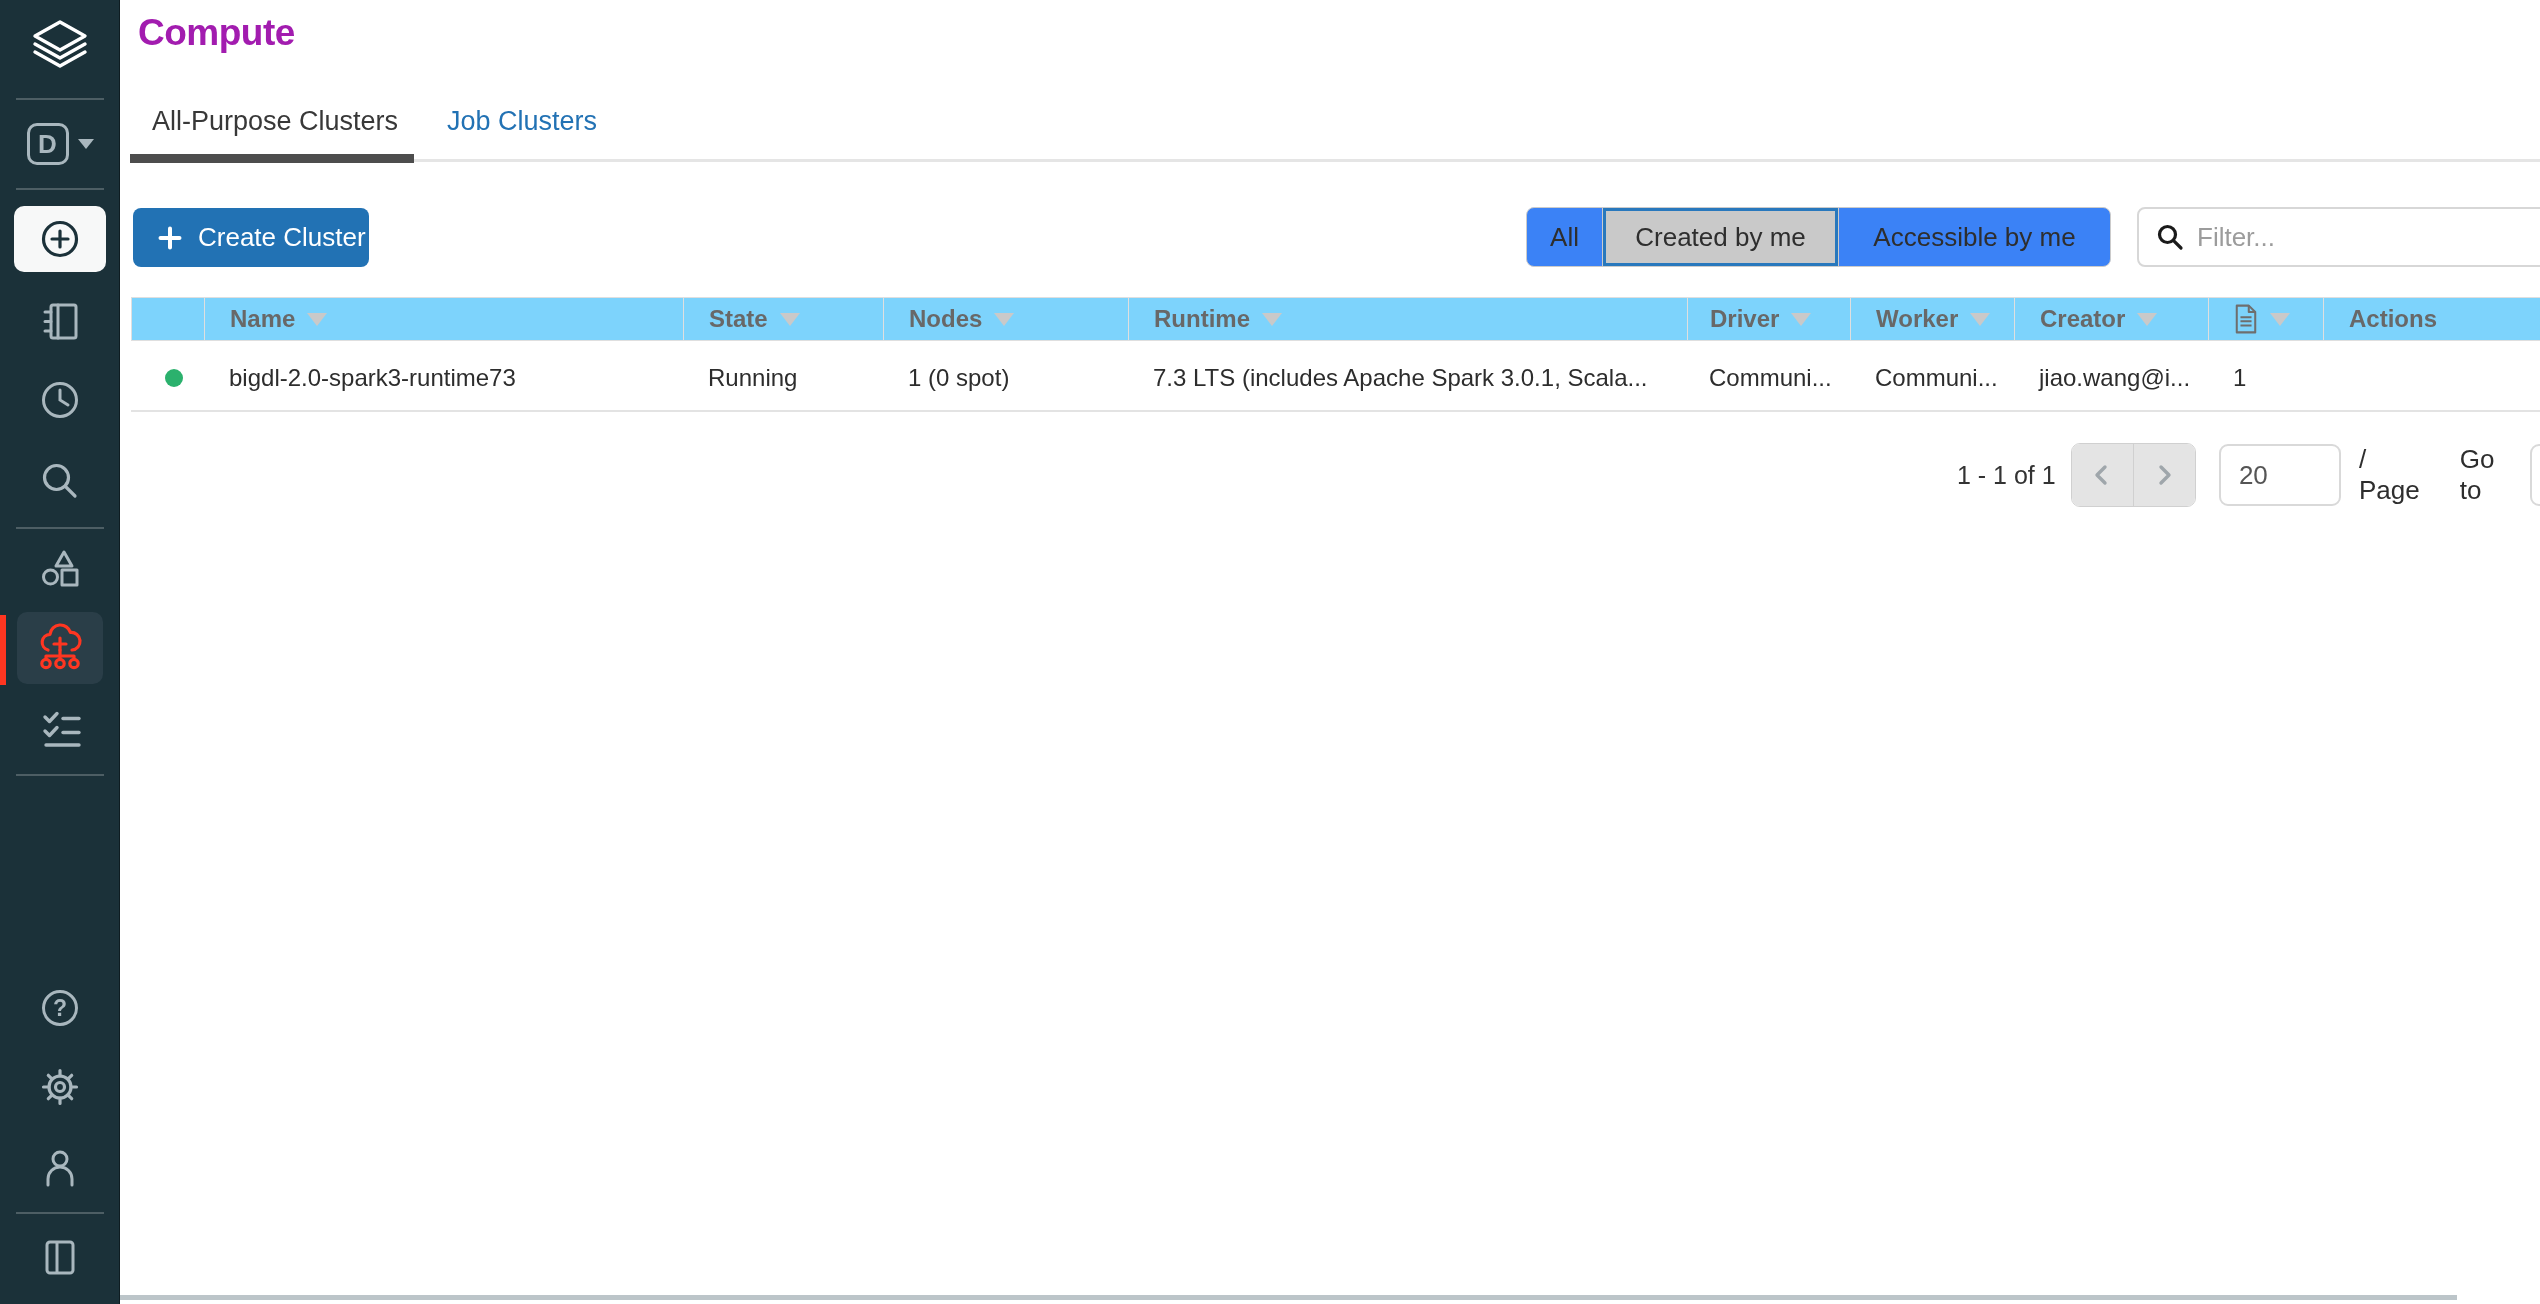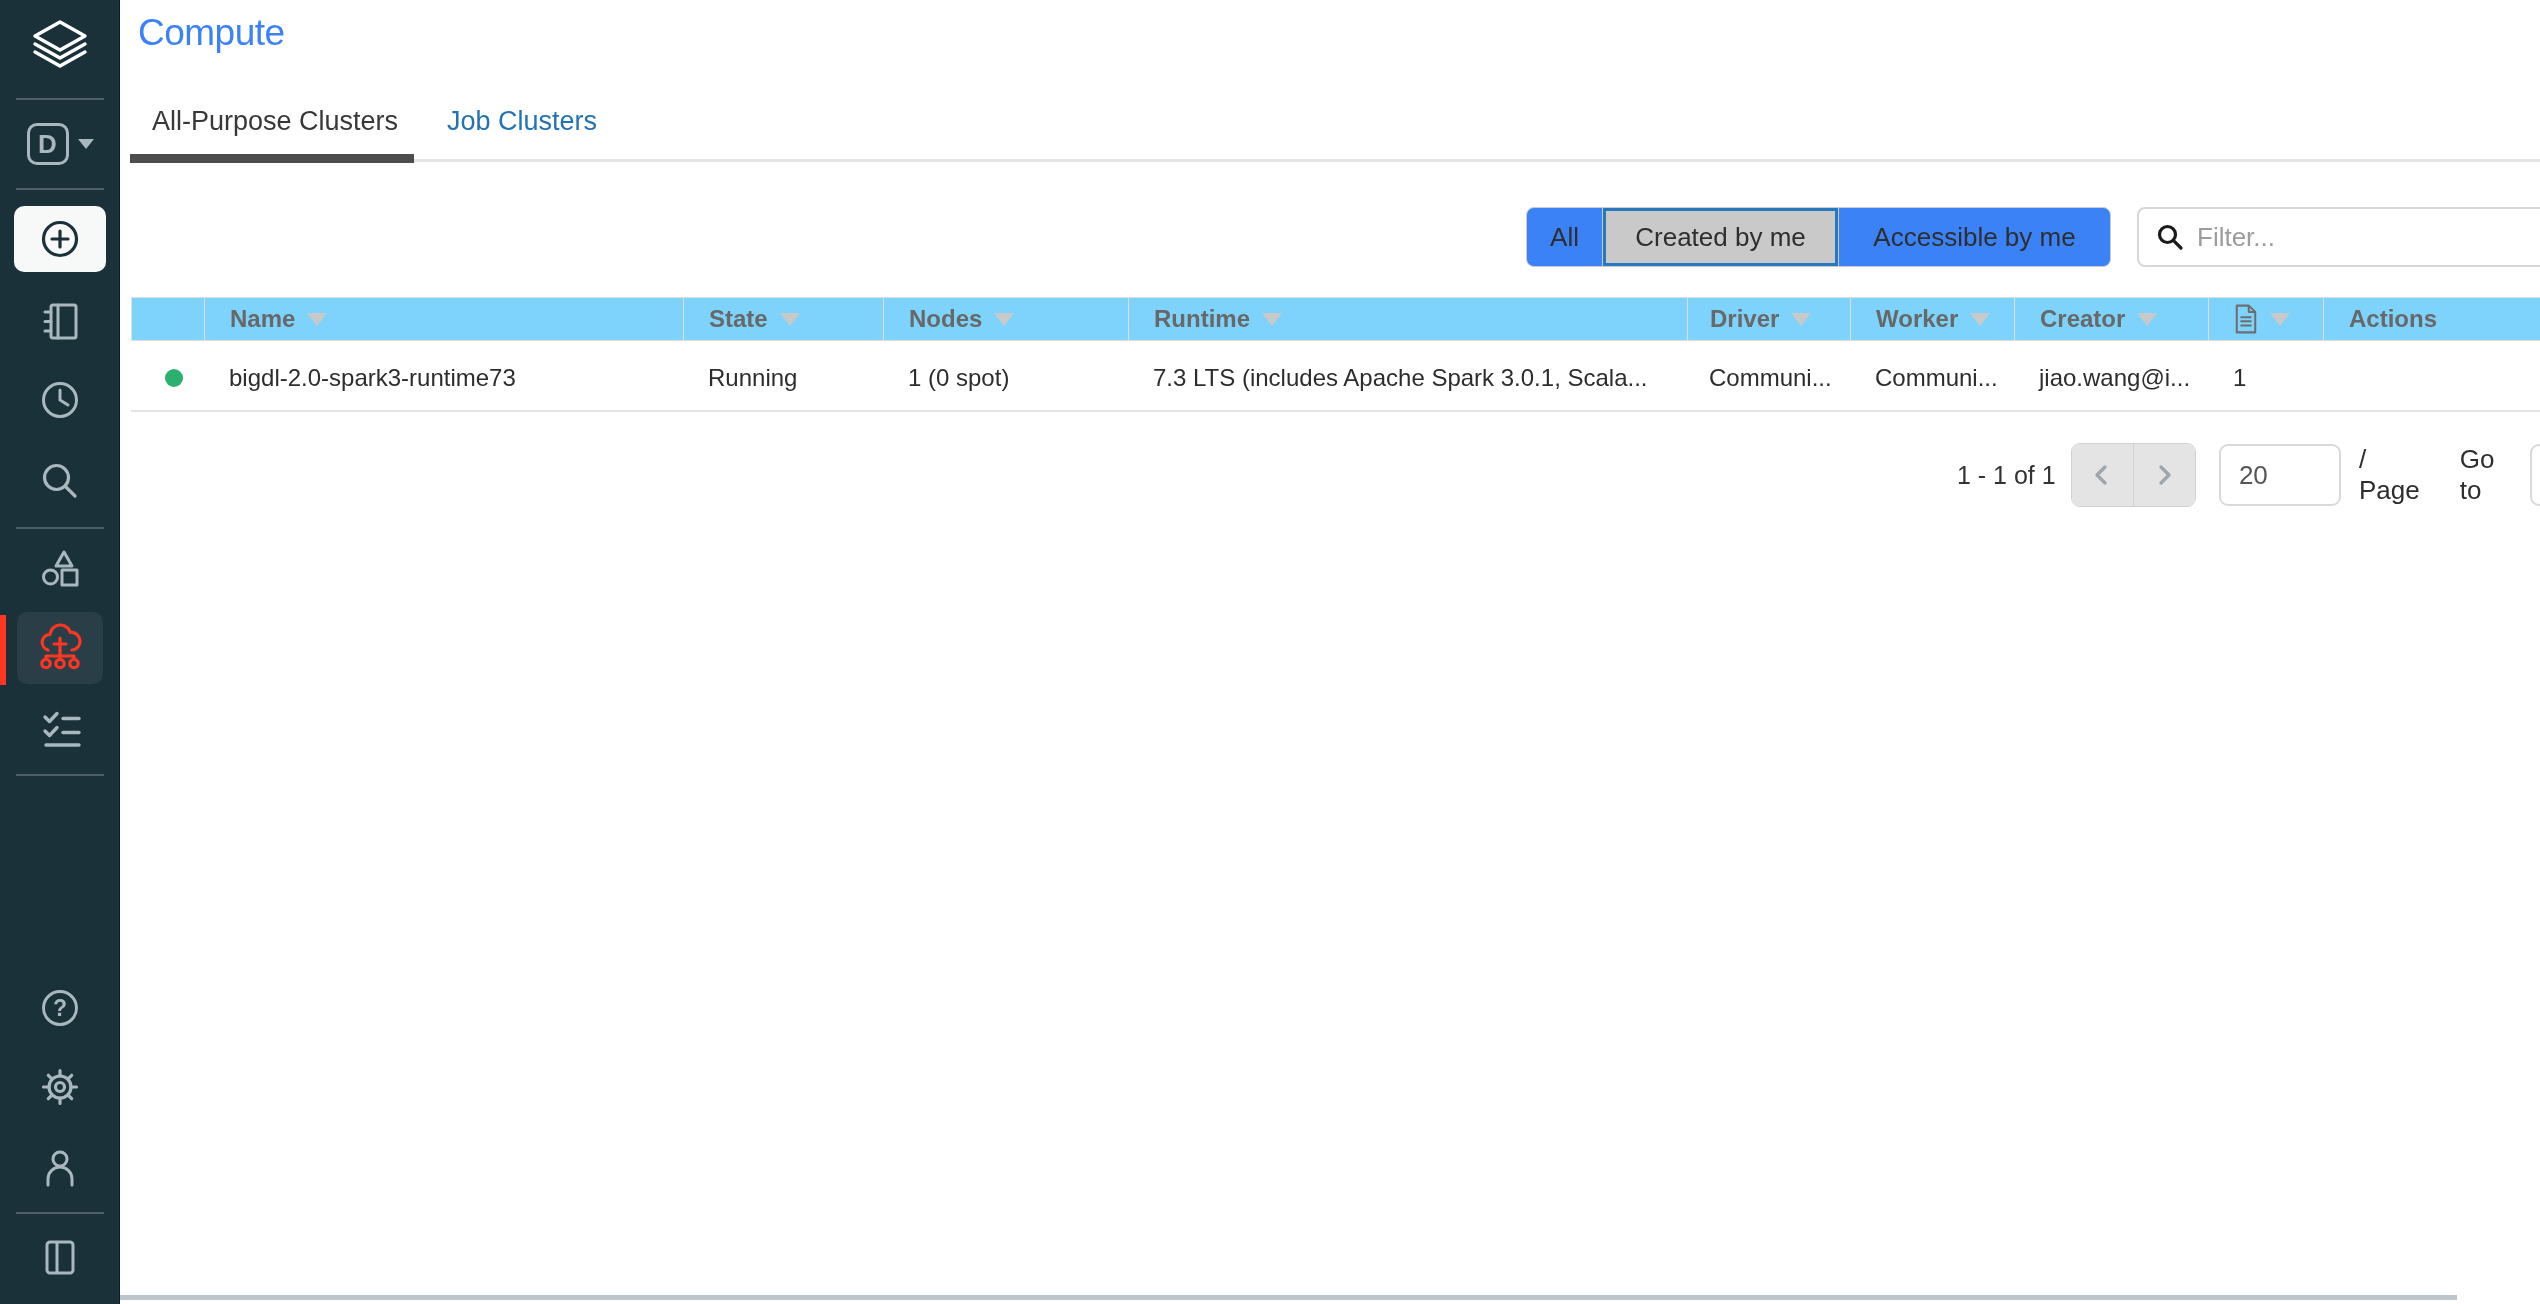--- a/index.html
+++ b/index.html
@@ -14,21 +14,21 @@
   .logo-wrap { top:18px; }
   .ws-selector { top:118px; display:flex; justify-content:center; align-items:center; gap:9px; }
   .ws-box { width:42px; height:42px; border:3px solid #A9B7BE; border-radius:10px; color:#A9B7BE; font-size:26px; font-weight:bold; display:flex; align-items:center; justify-content:center; }
   .ws-caret { width:0; height:0; border-left:8px solid transparent; border-right:8px solid transparent; border-top:10px solid #A9B7BE; }
   .tile { position:absolute; border-radius:10px; display:flex; align-items:center; justify-content:center; cursor:pointer; }
   .tile.create { left:14px; top:206px; width:92px; height:66px; background:#F7F8F8; }
   .tile.compute { left:17px; top:612px; width:86px; height:72px; background:#2A3E48; }
   .active-bar { position:absolute; left:0; top:615px; width:6px; height:70px; background:#FF3621; }
 
   
-  .page-title { position:absolute; left:138px; top:12px; font-size:37px; color:#3b82f6; letter-spacing:-0.5px; }
+  .page-title { position:absolute; left:138px; top:12px; font-size:37px; color:#a21caf; letter-spacing:-0.5px;font-weight:bold; }
   .tab { position:absolute; top:106px; font-size:27px; cursor:pointer; }
   .tab.active { left:152px; color:#383838; }
   .tab.inactive { left:447px; color:#2272B4; }
   .tabs-underline { position:absolute; left:130px; right:0; top:159px; height:3px; background:#E5E5E5; }
   .tab-active-bar { position:absolute; left:130px; top:154px; width:284px; height:9px; background:#4D4D4D; }
 
   
   .create-btn { position:absolute; left:133px; top:208px; width:236px; height:59px; background:#2272B4; border:none; border-radius:8px; color:#ffffff; font-size:26px; font-family:inherit; display:flex; align-items:center; gap:15px; padding-left:24px; cursor:pointer; }
   .seg-group { position:absolute; left:1526px; top:207px; height:60px; display:flex; background:#3b82f6; border:1px solid #CBCBCB; border-radius:8px; overflow:hidden; }
   .seg { display:flex; align-items:center; justify-content:center; font-size:26px; color:#2e2e2e; border:none; background:transparent; font-family:inherit; cursor:pointer; border-right:1px solid #CBCBCB; }
@@ -208,20 +208,26 @@
     </div>
   </div>
 
   <div class="page-title">Compute</div>
 
   <div class="tab active">All-Purpose Clusters</div>
   <div class="tab inactive">Job Clusters</div>
   <div class="tabs-underline"></div>
   <div class="tab-active-bar"></div>
 
+  <button class="create-btn">
+    <svg width="26" height="26" viewBox="0 0 26 26">
+      <path d="M13 3.5 V22.5 M3.5 13 H22.5" stroke="#ffffff" stroke-width="4" stroke-linecap="round" fill="none"></path>
+    </svg>
+    <span>Create Cluster</span>
+  </button>
 
   <div class="seg-group">
     <button class="seg w1">All</button>
     <button class="seg w2 selected">Created by me</button>
     <button class="seg w3">Accessible by me</button>
   </div>
 
   <div class="filter-box">
     <svg width="30" height="30" viewBox="0 0 30 30">
       <g fill="none" stroke="#1a1a1a" stroke-width="3.2" stroke-linecap="round">

